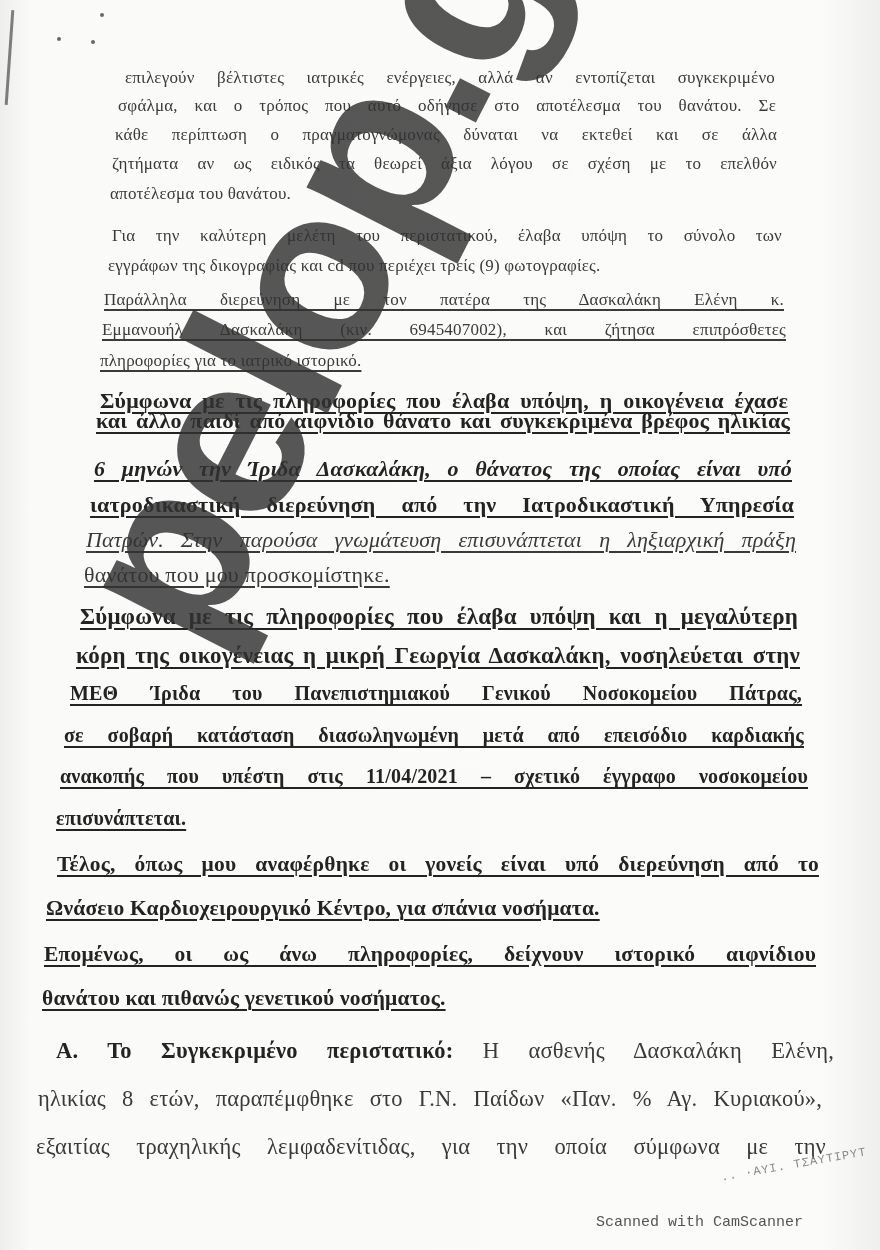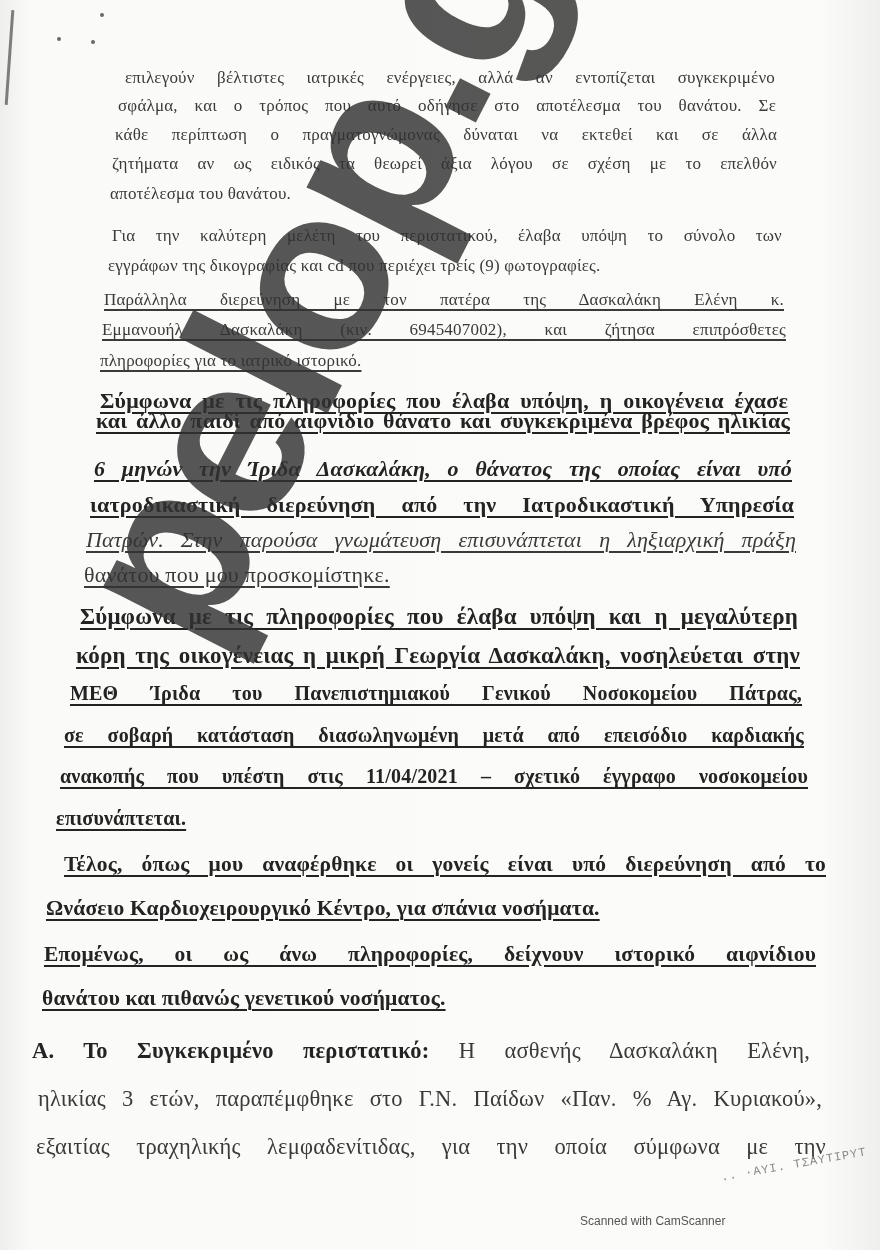--- a/index.html
+++ b/index.html
@@ -42,23 +42,23 @@
       font-family: "Liberation Sans", "DejaVu Sans", sans-serif;
       font-size: 230px; font-weight: bold;
       color: rgba(50,50,50,0.82);
       transform: rotate(-63deg);
       transform-origin: left top;
       letter-spacing: -6px;
       pointer-events: none;
       white-space: nowrap;
     }
     .footer {
-      position: absolute; left: 580px; top: 1214px;
-      font-family: Liberation Sans, sans-serif;
-      font-size: 12px; color: #555;
+      position: absolute; left: 596px; top: 1214px;
+      font-family: Liberation Mono, monospace;
+      font-size: 15px; color: #555;
     }
     .stamp {
       position: absolute; left: 720px; top: 1158px;
       font-family: "Liberation Mono", "DejaVu Sans Mono", monospace;
       font-size: 12px; color: #888; transform: rotate(-10deg);
       letter-spacing: 1px;
     }
   </style>
 </head>
 <body>
@@ -100,35 +100,35 @@
   <div>
     <div class="line s3 u b j" style="left:80px;top:604px;width:718px">Σύμφωνα με τις πληροφορίες που έλαβα υπόψη και η μεγαλύτερη</div>
     <div class="line s3 u b j" style="left:76px;top:643px;width:724px">κόρη της οικογένειας η μικρή Γεωργία Δασκαλάκη, νοσηλεύεται στην</div>
     <div class="line s4 u b j" style="left:70px;top:682px;width:732px">ΜΕΘ Ίριδα του Πανεπιστημιακού Γενικού Νοσοκομείου Πάτρας,</div>
     <div class="line s4 u b j" style="left:64px;top:724px;width:740px">σε σοβαρή κατάσταση διασωληνωμένη μετά από επεισόδιο καρδιακής</div>
     <div class="line s4 u b j" style="left:60px;top:765px;width:748px">ανακοπής που υπέστη στις 11/04/2021 – σχετικό έγγραφο νοσοκομείου</div>
     <div class="line s4 u b" style="left:56px;top:807px">επισυνάπτεται.</div>
   </div>
 
   <div>
-    <div class="line s5 u b j" style="left:64px;top:852px;width:762px">Τέλος, όπως μου αναφέρθηκε οι γονείς είναι υπό διερεύνηση από το</div>
+    <div class="line s5 u b j" style="left:57px;top:852px;width:762px">Τέλος, όπως μου αναφέρθηκε οι γονείς είναι υπό διερεύνηση από το</div>
     <div class="line s5 u b" style="left:46px;top:896px">Ωνάσειο Καρδιοχειρουργικό Κέντρο, για σπάνια νοσήματα.</div>
   </div>
 
   <div>
     <div class="line s5 u b j" style="left:44px;top:942px;width:772px">Επομένως, οι ως άνω πληροφορίες, δείχνουν ιστορικό αιφνίδιου</div>
     <div class="line s5 u b" style="left:42px;top:986px">θανάτου και πιθανώς γενετικού νοσήματος.</div>
   </div>
 
   <div>
-    <div class="line s6 j" style="left:32px;top:1038px;width:778px">
+    <div class="line s6 j" style="left:56px;top:1038px;width:778px">
       <span class="b">Α. Το Συγκεκριμένο περιστατικό:</span>
       <span>Η ασθενής Δασκαλάκη Ελένη,</span>
     </div>
-    <div class="line s6 j" style="left:38px;top:1086px;width:784px">ηλικίας 3 ετών, παραπέμφθηκε στο Γ.Ν. Παίδων «Παν. % Αγ. Κυριακού»,</div>
+    <div class="line s6 j" style="left:38px;top:1086px;width:784px">ηλικίας 8 ετών, παραπέμφθηκε στο Γ.Ν. Παίδων «Παν. % Αγ. Κυριακού»,</div>
     <div class="line s6 j" style="left:36px;top:1134px;width:790px">εξαιτίας τραχηλικής λεμφαδενίτιδας, για την οποία σύμφωνα με την</div>
   </div>
 
   <div class="stamp">.. ·ΑΥΙ. ΤΣΑΥΤΙΡΥΤ</div>
 
   <div class="watermark">pelop.gr</div>
 
   <div class="footer">Scanned with CamScanner</div>
 </div>
 

